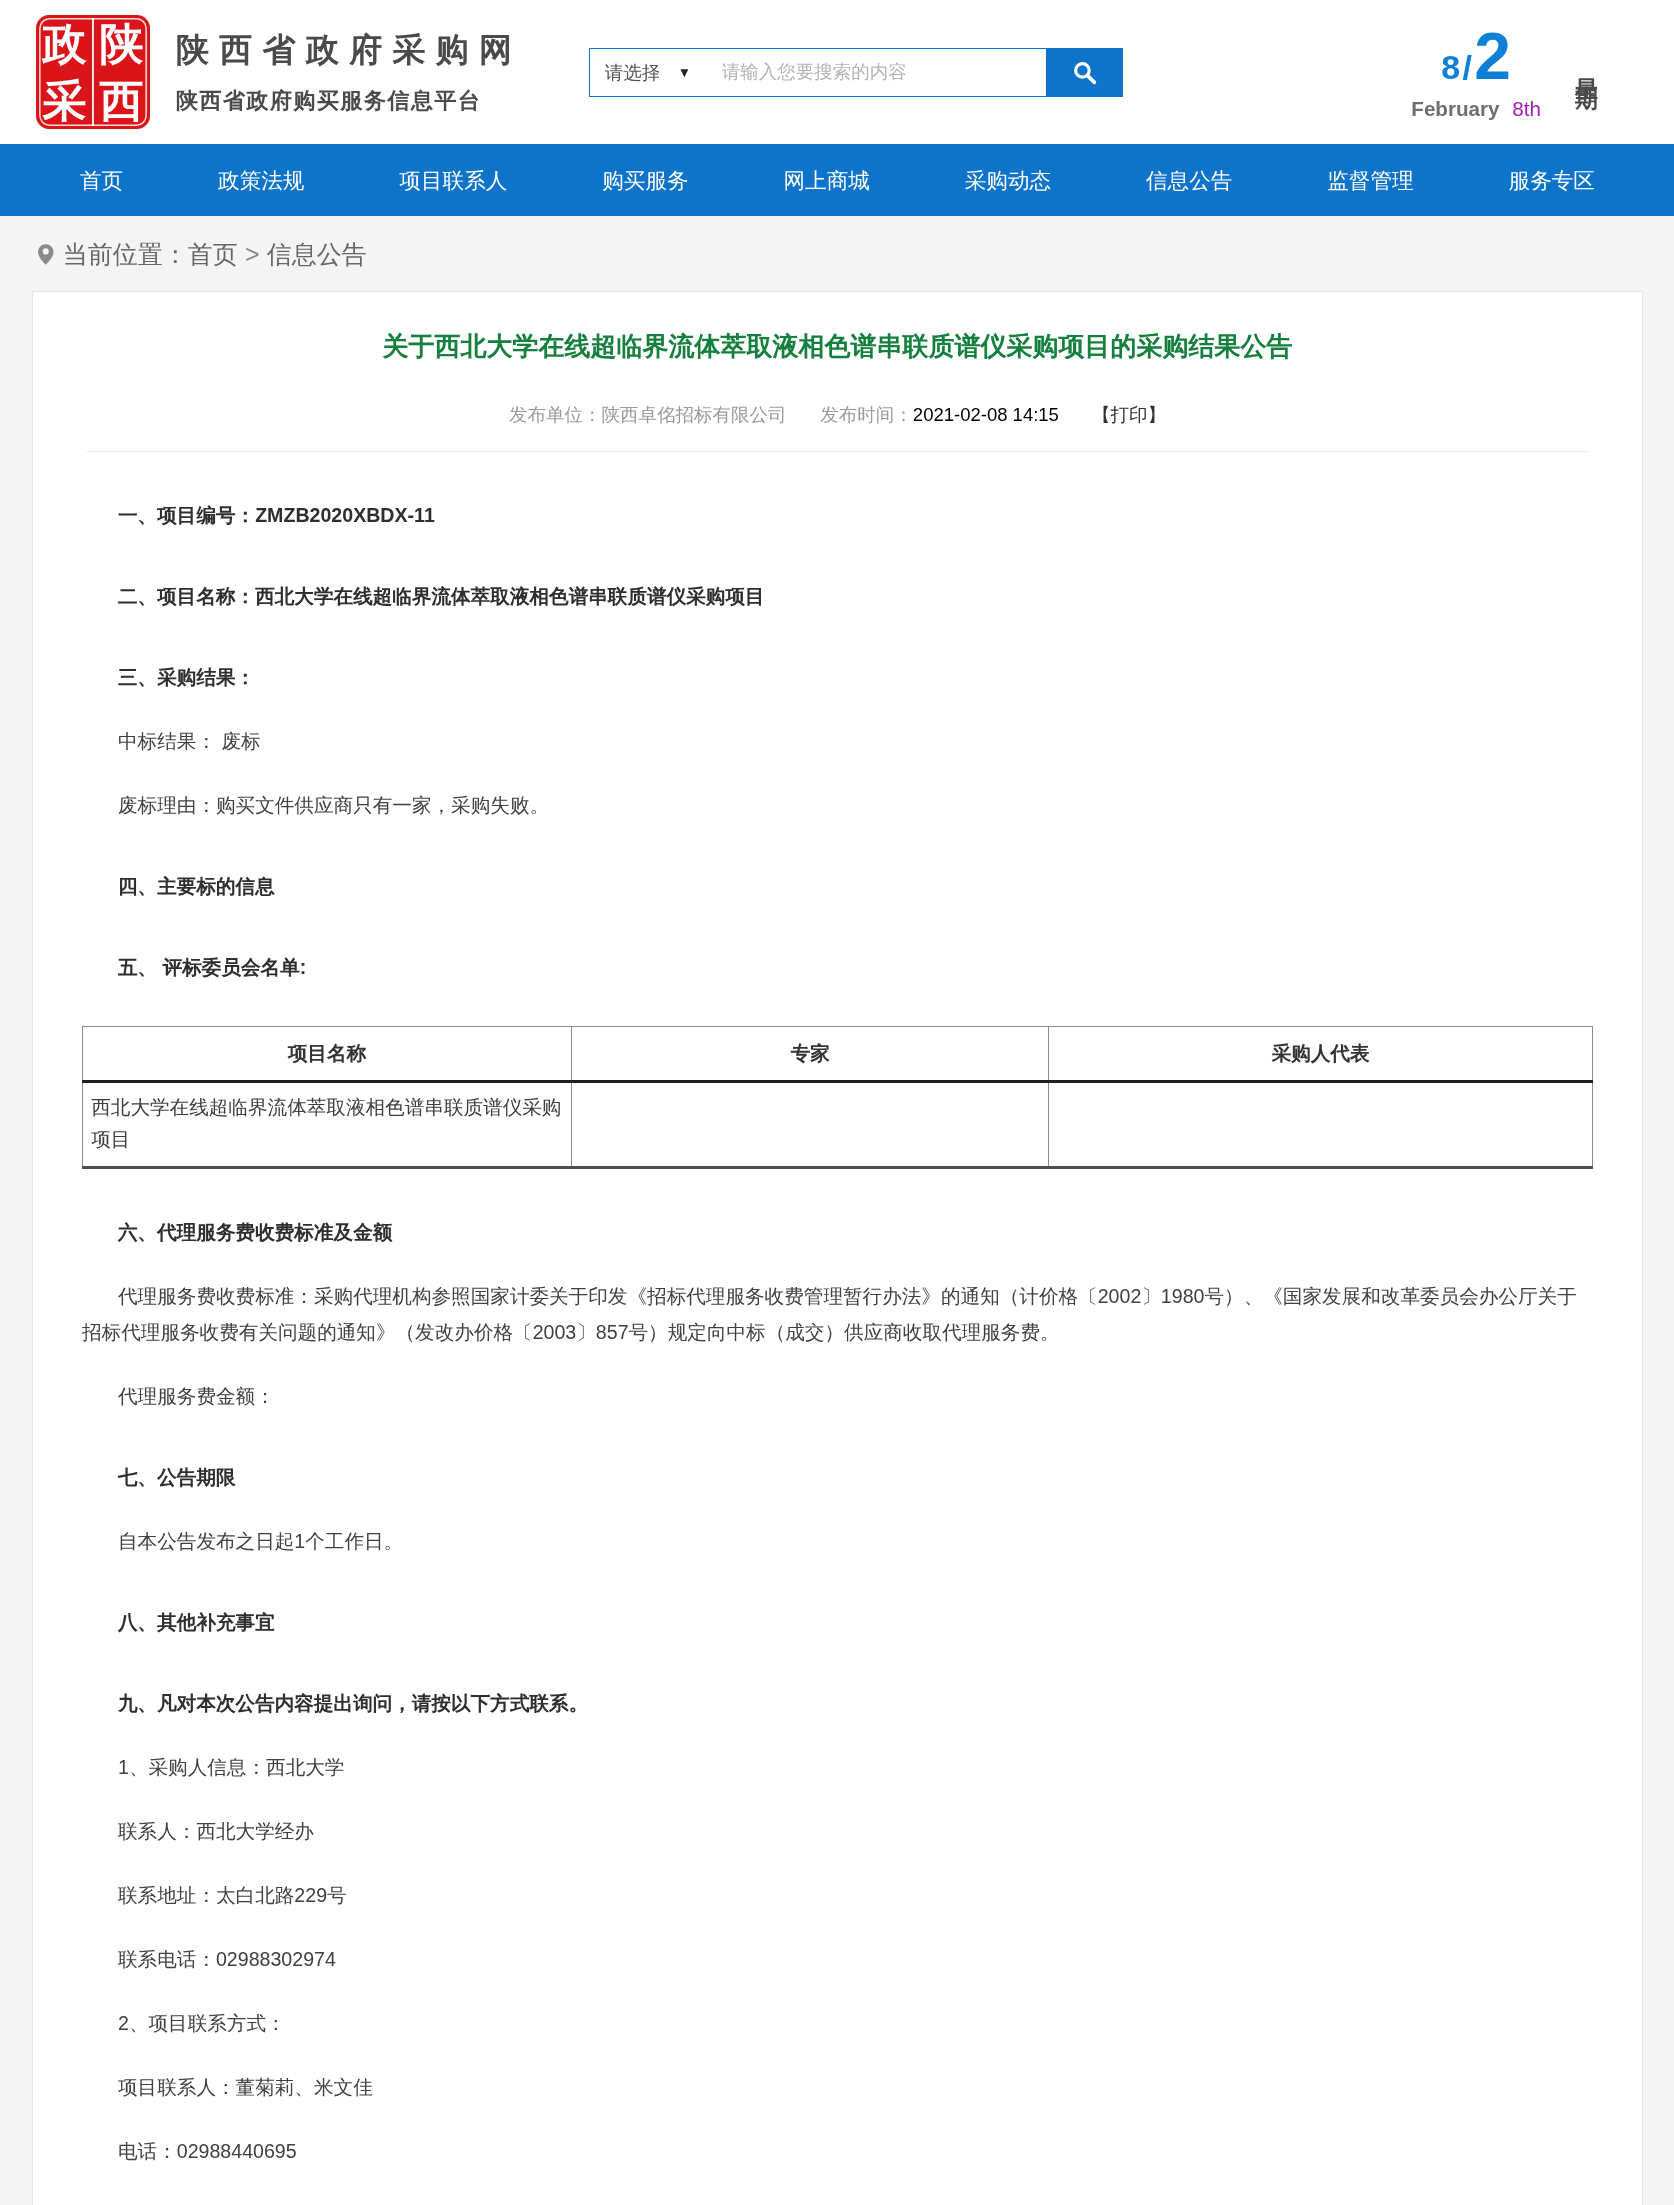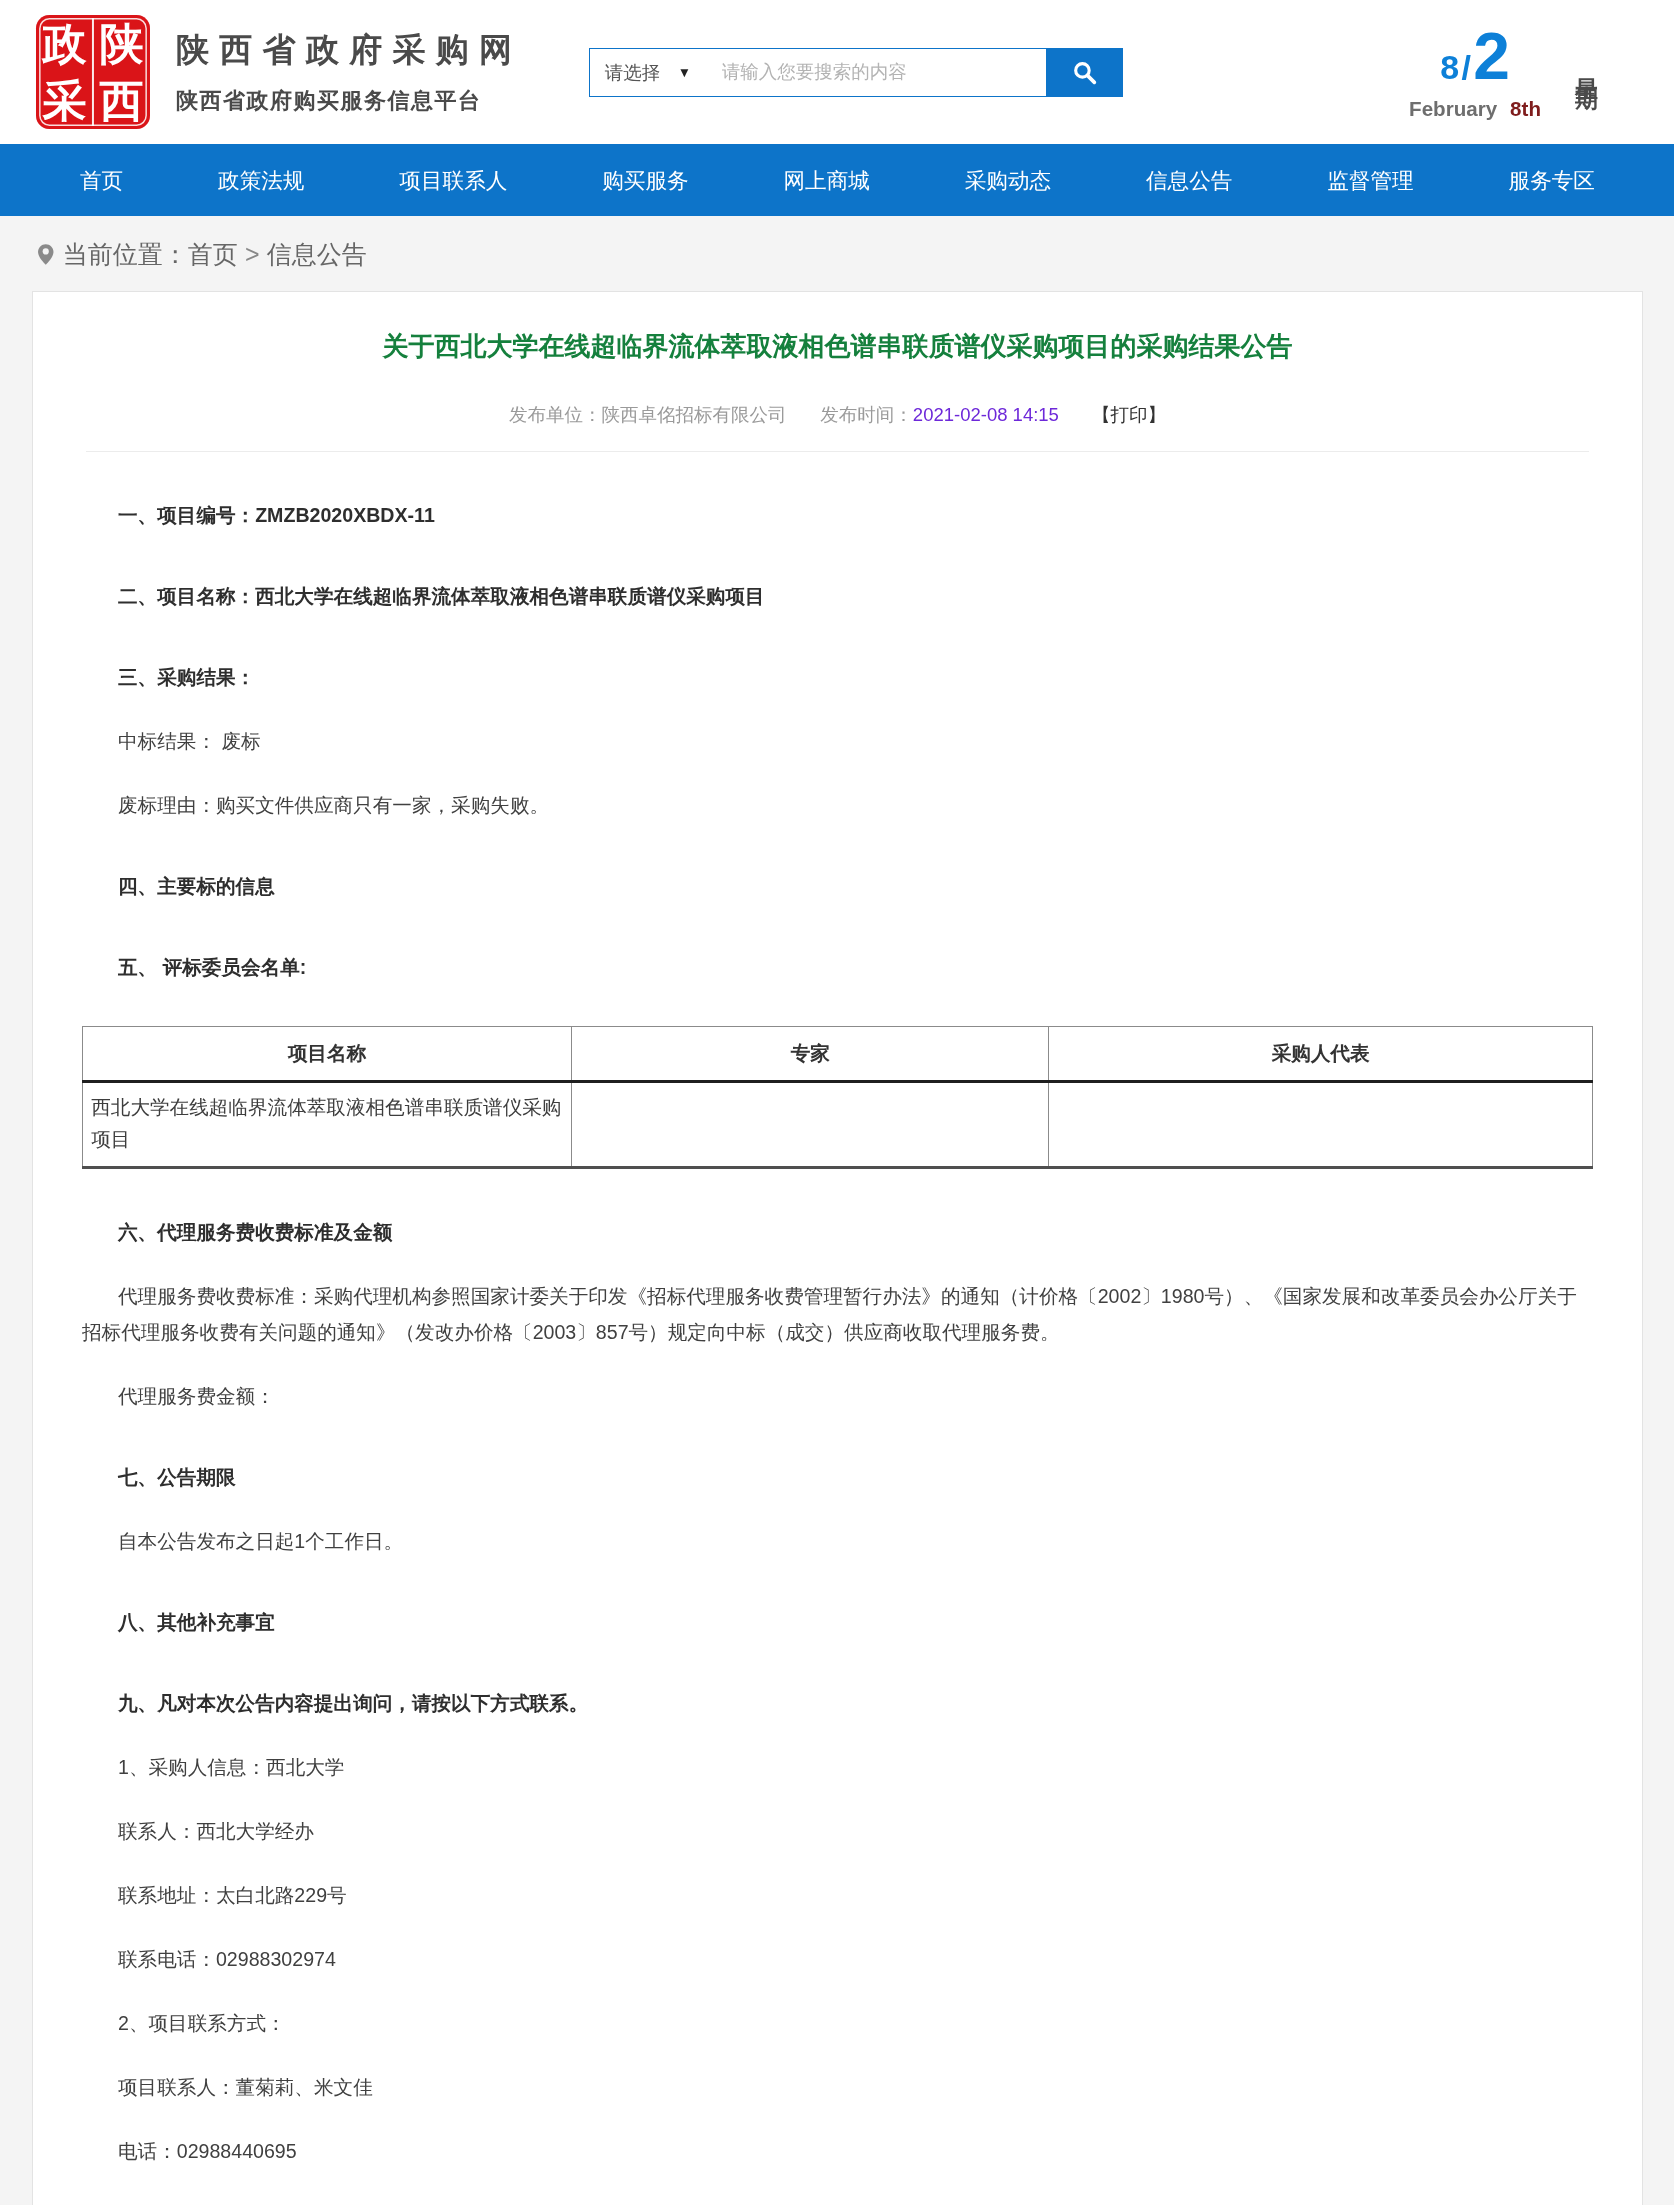--- a/index.html
+++ b/index.html
@@ -22,38 +22,38 @@
   .search-btn { width:77px; height:49px; margin:-1.5px -1.5px -1.5px 0; background:#0d74c9; border:none; cursor:pointer; display:flex; align-items:center; justify-content:center; }
 
   .date-block { margin-left:auto; display:flex; align-items:center; }
   .date-numbers { text-align:center; }
   .date-top { color:#0d80d8; font-weight:bold; line-height:1; }
   .date-top .d-month { font-size:34px; }
   .date-top .d-slash { font-size:34px; }
   .date-top .d-day { font-size:66px; }
   .date-bottom { margin-top:7.2px; font-size:20.6px; color:#777; }
   .date-bottom .m-en { font-weight:bold; color:#6e6e6e; }
-  .date-bottom .d-en { color:#7f1d1d; margin-left:7.2px;font-weight:bold; }
+  .date-bottom .d-en { color:#a21caf; margin-left:7.2px; }
   .weekday { margin-left:31px; writing-mode:vertical-rl; text-orientation:upright; font-size:23px; font-weight:bold; color:#4a4a4a; letter-spacing:8.2px; }
 
   
   .main-nav { width:100%; height:72px; background:#0d74c9; display:flex; align-items:center; justify-content:space-between; padding:0 80px; }
   .main-nav .nav-item { color:#fff; font-size:21.6px; cursor:pointer; white-space:nowrap; }
 
   
   .breadcrumb { display:flex; align-items:center; padding:21.6px 0 20.6px 37px; font-size:25px; color:#666; }
   .breadcrumb svg { margin-right:8.2px; }
   .breadcrumb a { color:#666; text-decoration:none; cursor:pointer; }
   .crumb-sep { margin:0 7.2px; color:#888; }
 
   
   .card { background:#fff; margin:0 32px 46px 32px; border:1px solid #e3e3e3; padding:36px 49px 49px 49px; }
   .article-title { text-align:center; font-size:26px; font-weight:bold; color:#15803d; line-height:1.4; }
   .pub-row { margin-top:37px; text-align:center; font-size:18.5px; color:#9a9a9a; }
-  .pub-row .pub-time { color:#6d28d9; }
+  .pub-row .pub-time { color:#000000; }
   .pub-row .print-btn { color:#333; cursor:pointer; margin-left:28px; }
   .pub-row .seg { margin:0 14.4px; }
   .title-hr { border:none; border-top:1px solid #ececec; margin:24px 4.1px 0 4.1px; }
 
   .art-body { margin-top:31px; color:#333; }
   .art-body p { font-size:19.6px; line-height:36px; text-indent:36px; margin-top:28px; color:#404040; }
   .art-body p.hd { font-weight:bold; color:#2e2e2e; margin-top:45px; }
 
   table.committee { width:100%; border-collapse:collapse; margin-top:41px; border:1px solid #8b8b8b; border-bottom:3.1px solid #4f4f4f; }
   table.committee th { border:1px solid #8b8b8b; border-bottom:3.6px solid #1f1f1f; font-size:19.6px; font-weight:bold; color:#333; padding:13.4px 5.2px; text-align:center; }

